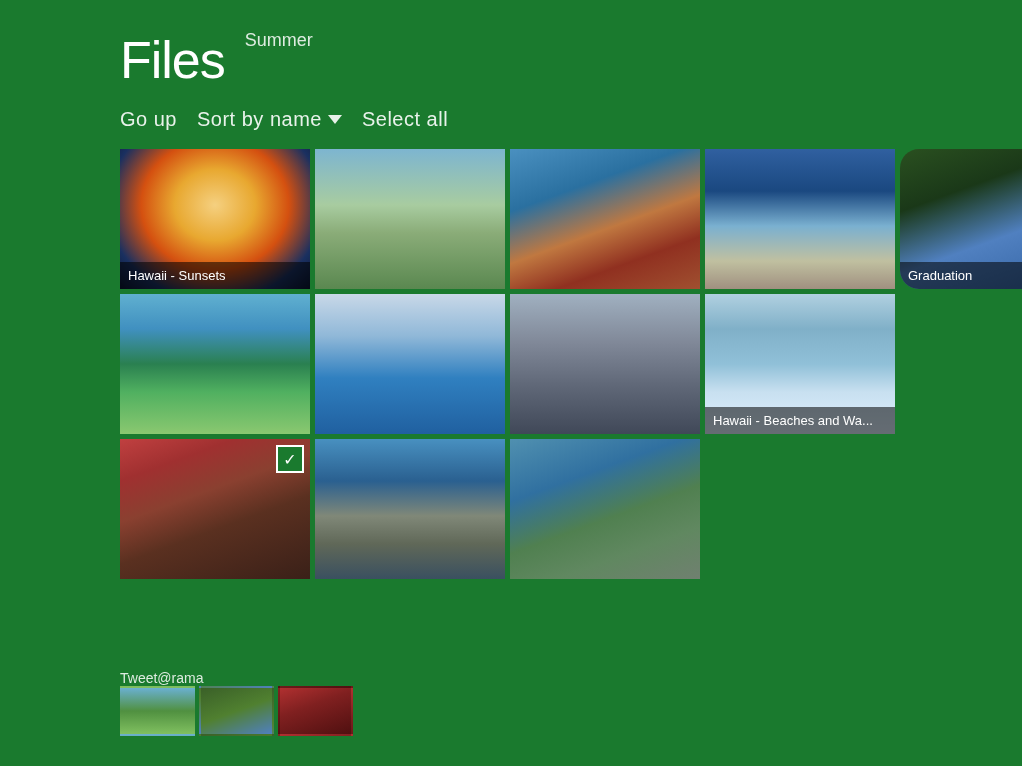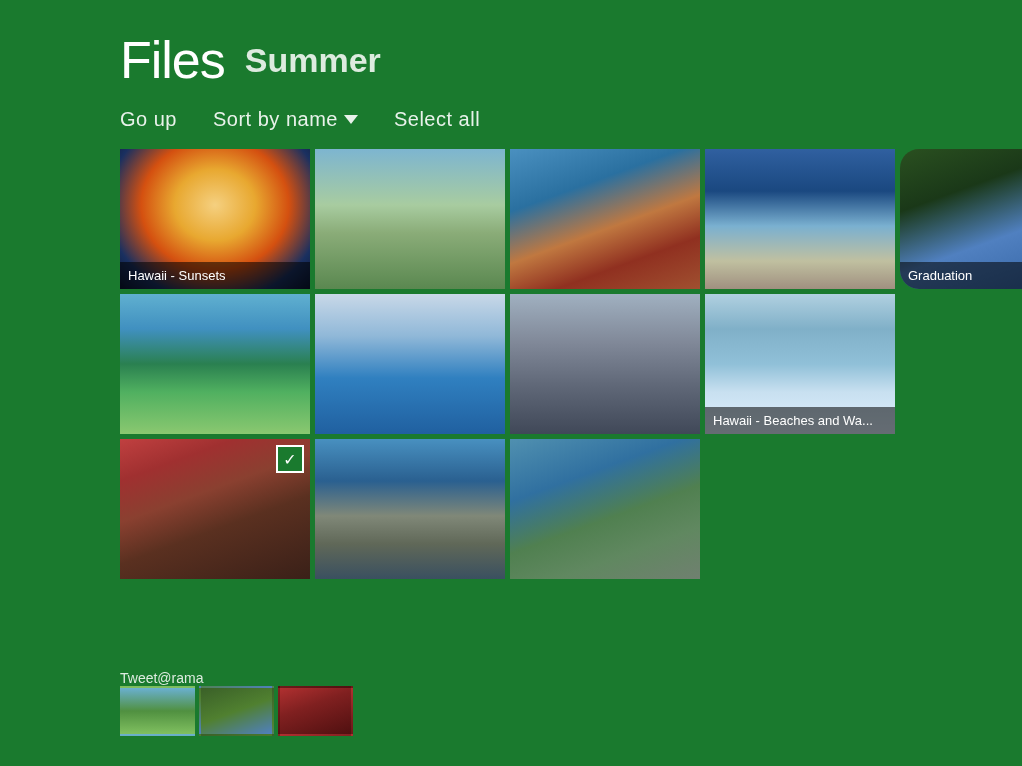--- a/index.html
+++ b/index.html
@@ -9,43 +9,43 @@
       color: white;
       width: 1022px;
       height: 766px;
       overflow: hidden;
       position: relative;
     }
 
     .header {
       padding: 30px 0 0 120px;
       display: flex;
-      align-items: center;
+      align-items: flex-start;
       gap: 20px;
     }
 
     .title {
       font-size: 52px;
       font-weight: 200;
       color: white;
       letter-spacing: -1px;
     }
 
     .subtitle {
-      font-size: 34px;
-      font-weight: 700;
+      font-size: 18px;
+      font-weight: 400;
       color: white;
       opacity: 0.85;
     }
 
     .toolbar {
       padding: 18px 0 18px 120px;
       display: flex;
       align-items: flex-start;
-      gap: 36px;
+      gap: 20px;
     }
 
     .toolbar-btn {
       font-size: 20px;
       font-weight: 300;
       color: white;
       background: none;
       border: none;
       cursor: pointer;
       opacity: 0.9;

